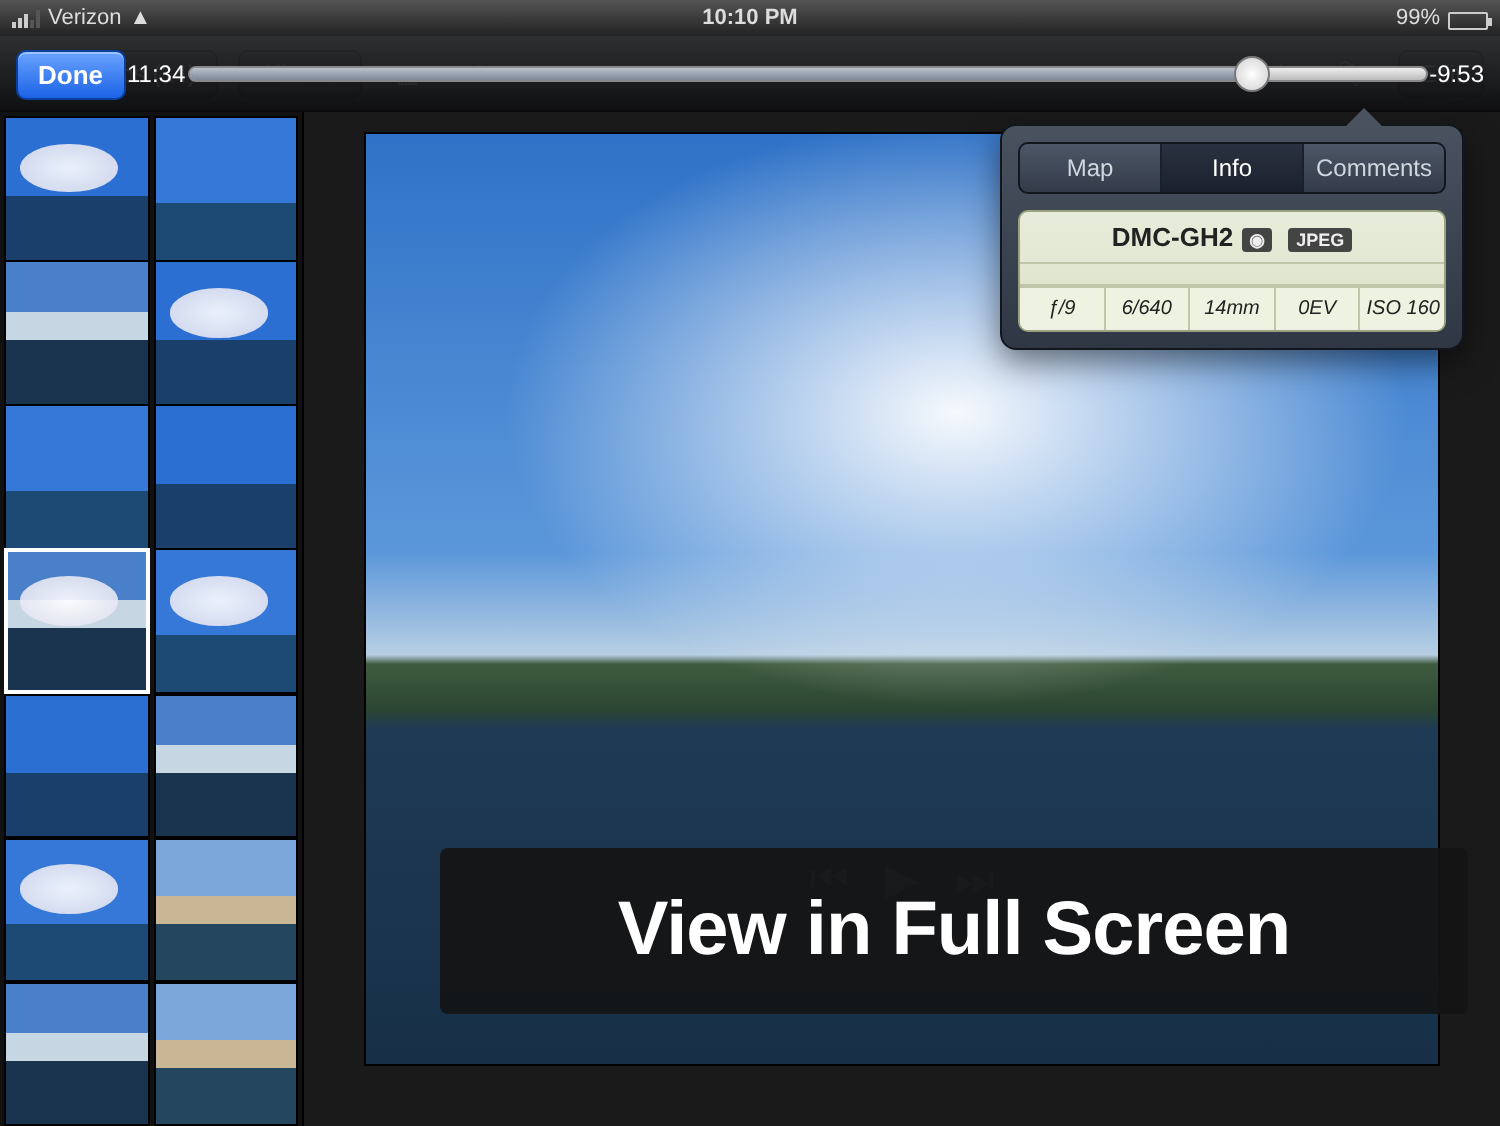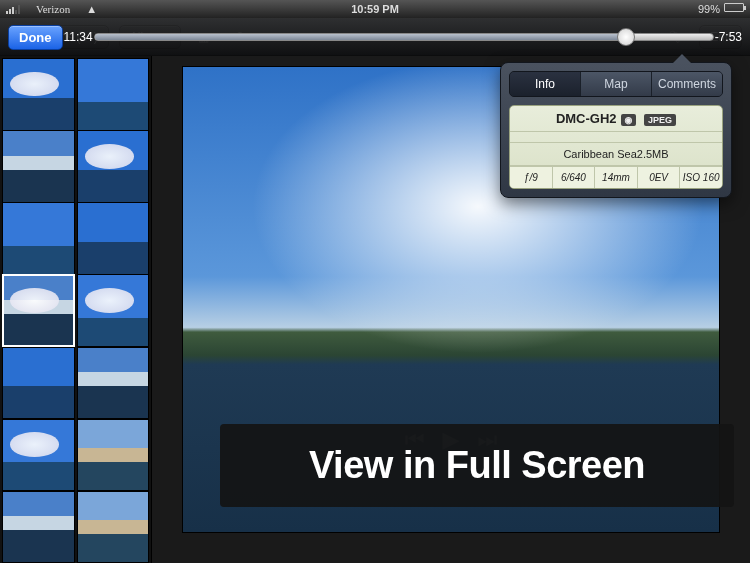--- a/index.html
+++ b/index.html
@@ -15,23 +15,23 @@
     .status-bar {
       height: 18px;
       background: linear-gradient(#555, #222);
       color: #ddd;
       font-size: 11px;
       display: flex;
       align-items: center;
       padding: 0 6px;
       position: relative;
     }
-    .status-left { display: flex; align-items: center; gap: 16px; font-family: Liberation Serif, serif; }
+    .status-left { display: flex; align-items: center; gap: 4px; }
     .status-center { position: absolute; left: 50%; transform: translateX(-50%); font-weight: 600; }
-    .status-right { margin-left: auto; display: flex; align-items: flex-start; gap: 4px; }
+    .status-right { margin-left: auto; display: flex; align-items: flex-end; gap: 4px; }
     .sig-icon { display: inline-flex; gap: 1px; align-items: flex-end; }
     .sig-icon span { width: 2px; background: #ccc; }
     .sig-icon span:nth-child(1){height:3px} .sig-icon span:nth-child(2){height:5px}
     .sig-icon span:nth-child(3){height:7px} .sig-icon span:nth-child(4){height:4px;background:#555}
     .sig-icon span:nth-child(5){height:9px;background:#555}
     .batt { width: 20px; height: 9px; border: 1px solid #ccc; border-radius: 1px; position: relative; }
     .batt::after { content:""; position:absolute; right:-3px; top:2px; width:2px; height:4px; background:#ccc; }
     .batt-fill { height:100%; width:99%; background:#ccc; }
 
     
@@ -183,21 +183,21 @@
     .badge {
       display:inline-block; font-size:9px; font-weight:700;
       background:#444;color:#eee;padding:1px 4px;border-radius:2px;margin-left:4px;
     }
     .exif-row {
       display: flex; background: #eef2e0; text-align:center;
       border-top: 1px solid #bfc6aa;
       font-style: italic;
     }
     .exif-cell { flex:1; padding:5px 2px; border-right:1px solid #bfc6aa; font-size:10px;}
-    .exif-cell:last-child{border-right:none;}
+    .exif-cell:last-child{border-right:none;text-align:right;}
 
     
     .caption {
       position: absolute; left: 68px; right: 16px; bottom: 56px;
       background: rgba(20,20,20,.92);
       color: #fff;
       font-size: 38px; font-weight: 700;
       text-align: center;
       padding: 20px 10px;
       border-radius: 4px;
@@ -219,21 +219,21 @@
     <span class="sig-icon">
         <span></span>
         <span></span>
         <span></span>
         <span></span>
         <span></span>
       </span>
     <span>Verizon</span>
     <span>▲</span>
   </div>
-  <div class="status-center">10:59 PM</div>
+  <div class="status-center">10:10 PM</div>
   <div class="status-right">
     <span>99%</span>
     <span class="batt"><span class="batt-fill"></span></span>
   </div>
 </div>
 
 <div class="top-toolbar">
   <span class="tb-btn">44 Photos (14)</span>
   <span class="tb-btn">Albums</span>
   <span class="tb-icon">▦</span>
@@ -244,21 +244,21 @@
   <span class="tb-btn">Edit</span>
 </div>
 
 <div class="scrubber">
   <button class="done-btn">Done</button>
   <span>11:34</span>
   <div class="track">
     <div class="track-prog"></div>
     <div class="playhead"></div>
   </div>
-  <span>-7:53</span>
+  <span>-9:53</span>
 </div>
 
 <div class="main">
 
   <div class="thumbs">
     <div class="thumb sky cloud"></div>
     <div class="thumb sky2"></div>
     <div class="thumb coast"></div>
     <div class="thumb sky cloud"></div>
     <div class="thumb sky2"></div>
@@ -278,38 +278,34 @@
 
     <div class="pb">
       <span>⏮</span>
       <span>▶</span>
       <span>⏭</span>
     </div>
 
     <div class="popover">
       <div class="pop-arrow"></div>
       <div class="seg">
+        <div class="seg-item">Map</div>
         <div class="seg-item on">Info</div>
-        <div class="seg-item">Map</div>
         <div class="seg-item">Comments</div>
       </div>
       <div class="info-card">
         <div class="info-row head">
           <span>DMC-GH2</span>
           <span>
             <span class="badge">◉</span>
             <span class="badge">JPEG</span>
           </span>
         </div>
         <div class="info-row">
         </div>
-        <div class="info-row">
-          <span>Caribbean Sea</span>
-          <span>2.5MB</span>
-        </div>
         <div class="exif-row">
           <div class="exif-cell">ƒ/9</div>
           <div class="exif-cell">6/640</div>
           <div class="exif-cell">14mm</div>
           <div class="exif-cell">0EV</div>
           <div class="exif-cell">ISO 160</div>
         </div>
       </div>
     </div>
 

